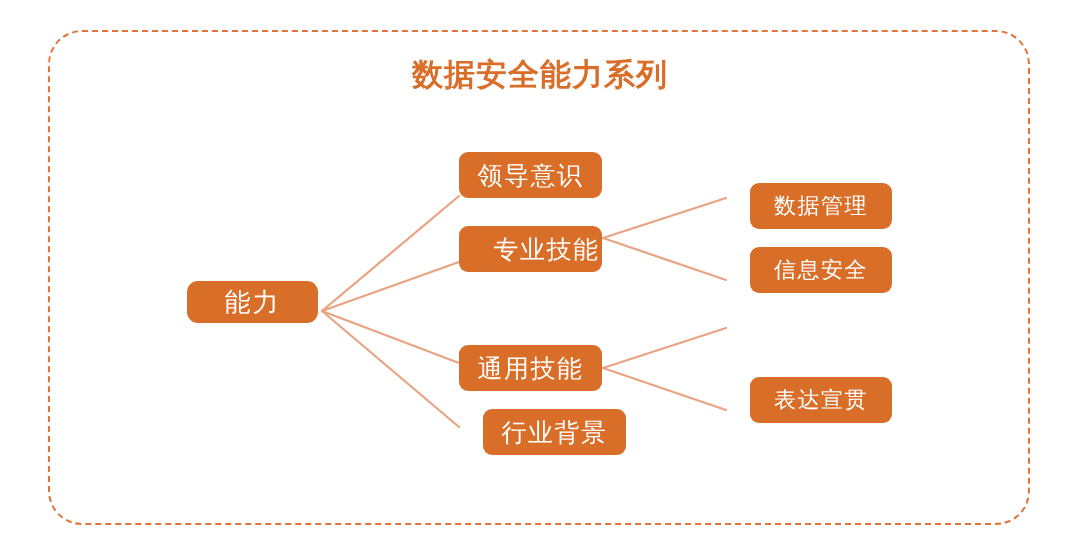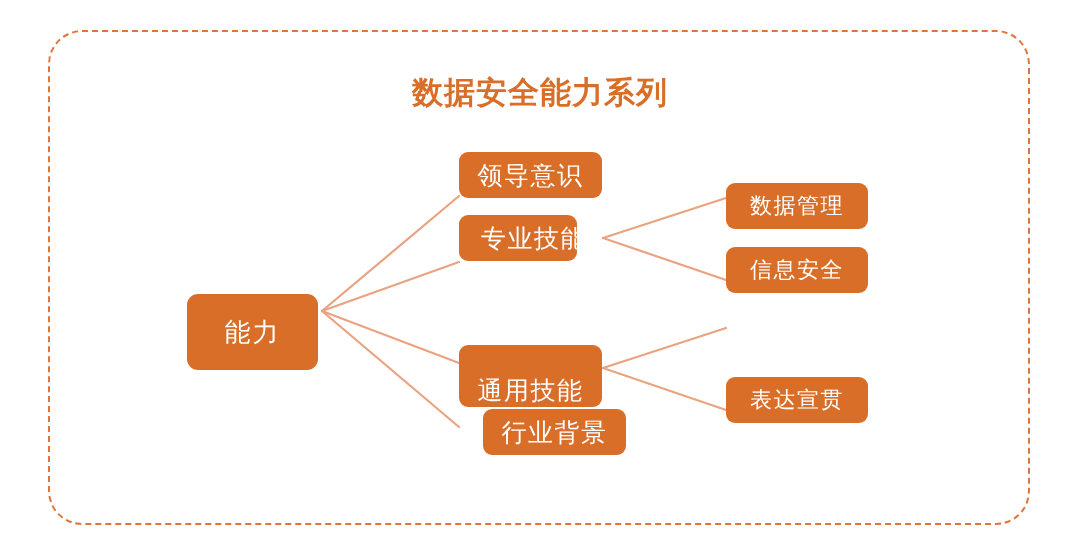--- a/index.html
+++ b/index.html
@@ -26,21 +26,21 @@
     height: 495px;
     box-sizing: border-box;
     border: 2px dashed #E2733A;
     border-radius: 34px;
     background: transparent;
   }
   
   #title {
     position: absolute;
     left: 0;
-    top: 74px;
+    top: 56px;
     width: 1080px;
     text-align: center;
     color: #D96E29;
     font-size: 31px;
     font-weight: bold;
     letter-spacing: 1px;
     line-height: 1.2;
     white-space: nowrap;
   }
   
@@ -66,20 +66,21 @@
     white-space: nowrap;
     user-select: none;
   }
   .node.root {
     font-size: 26px;
     border-radius: 11px;
     letter-spacing: 2px;
   }
   .node.level3 {
     font-size: 22px;
+    margin-left: 24px;
   }
 </style>
 </head>
 <body>
 
 <div id="canvas">
 
   <div id="frame"></div>
 
   <div id="title">数据安全能力系列</div>
@@ -93,31 +94,31 @@
       <line x1="322" y1="311" x2="459" y2="427"></line>
 
       <line x1="603" y1="238" x2="726" y2="198"></line>
       <line x1="603" y1="238" x2="726" y2="280"></line>
 
       <line x1="603" y1="368" x2="726" y2="328"></line>
       <line x1="603" y1="368" x2="726" y2="410"></line>
     </g>
   </svg>
 
-  <div class="node root" style="left:187px; top:294px; width:131px; height:76px;">
+  <div class="node root" style="left:187px; top:281px; width:131px; height:42px;">
     <span>能力</span>
   </div>
 
   <div class="node level2" style="left:459px; top:152px; width:143px; height:46px;">
     <span>领导意识</span>
   </div>
-  <div class="node level2" style="left:459px; top:215px; width:118px; height:46px;padding-left:32px;">
+  <div class="node level2" style="left:459px; top:226px; width:143px; height:46px;padding-left:32px;">
     <span>专业技能</span>
   </div>
-  <div class="node level2" style="left:459px; top:345px; width:143px; height:62px;align-items:flex-end;">
+  <div class="node level2" style="left:459px; top:345px; width:143px; height:46px;">
     <span>通用技能</span>
   </div>
   <div class="node level2" style="left:459px; top:409px; width:143px; height:46px;margin-left:24px;">
     <span>行业背景</span>
   </div>
 
   <div class="node level3" style="left:726px; top:183px; width:142px; height:46px;">
     <span>数据管理</span>
   </div>
   <div class="node level3" style="left:726px; top:247px; width:142px; height:46px;justify-content:center;">

